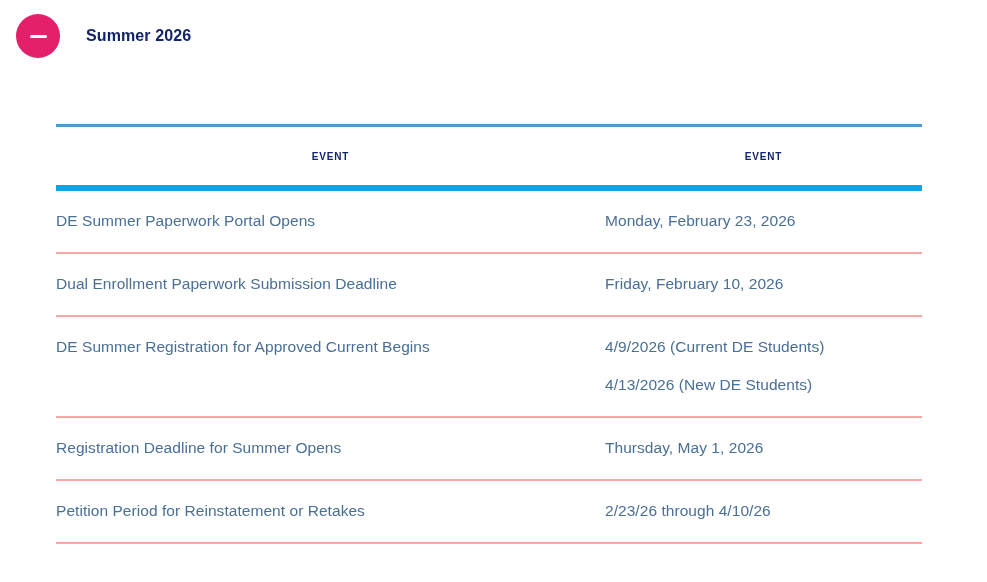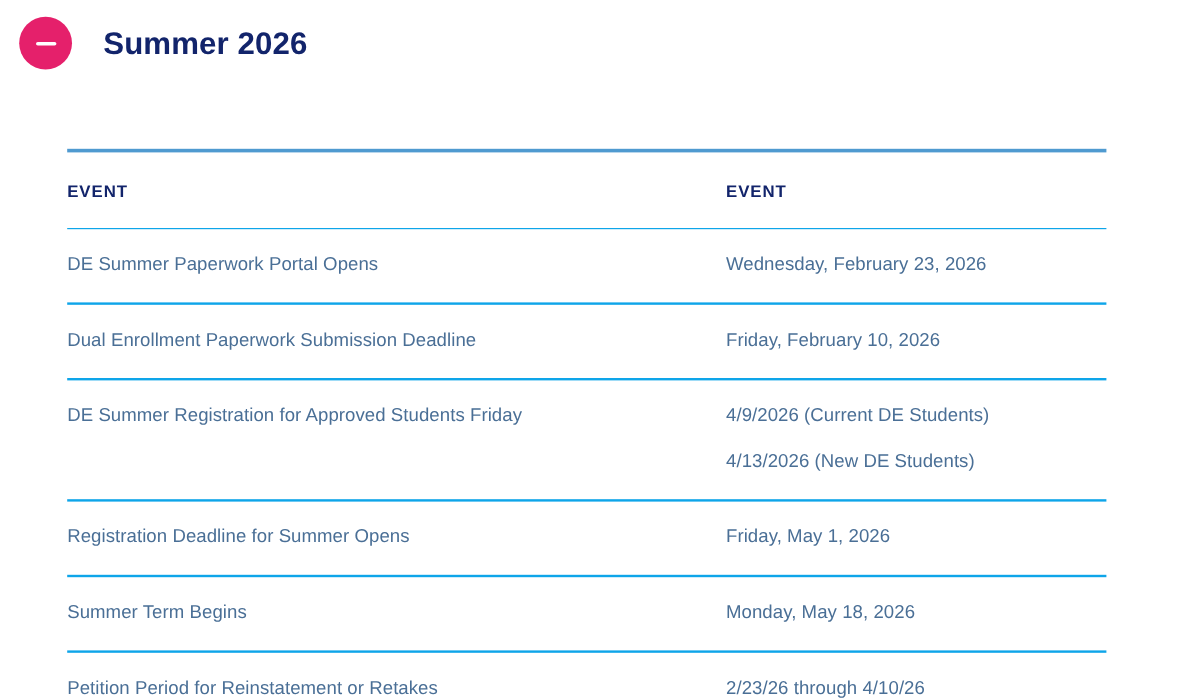--- a/index.html
+++ b/index.html
@@ -46,21 +46,21 @@
   }
   .toggle-circle .minus-bar {
     display: block;
     width: 17px;
     height: 3px;
     border-radius: 1.5px;
     background: #ffffff;
   }
 
   .accordion-title {
-    font-size: 26px;
+    font-size: 16px;
     font-weight: bold;
     color: #12246b;
     letter-spacing: 0.1px;
     line-height: 1;
     white-space: nowrap;
   }
 
   
   .table-wrap {
     position: absolute;
@@ -73,38 +73,38 @@
     width: 100%;
     border-collapse: collapse;
     table-layout: fixed;
     border-top: 3px solid #4f9ad0;
   }
 
   table.cal-table col.col-event { width: 549px; }
   table.cal-table col.col-date  { width: 317px; }
 
   table.cal-table thead th {
-    font-size: 14px;
+    font-size: 10px;
     font-weight: bold;
     color: #12246b;
     letter-spacing: 0.8px;
-    text-align: left;
+    text-align: center;
     padding: 24px 0 23px 0;
-    border-bottom: 1px solid #0ea5e9;
+    border-bottom: 6px solid #0ea5e9;
     vertical-align: middle;
   }
 
   table.cal-table tbody td {
     font-size: 15.5px;
     color: #4a6f96;
     line-height: 1.35;
     text-align: left;
     vertical-align: top;
     padding: 20px 0 20px 0;
-    border-bottom: 2px solid #0ea5e9;
+    border-bottom: 2px solid #fca5a5;
     letter-spacing: 0.05px;
   }
 
   table.cal-table tbody td.cell-event {
     padding-right: 20px;
   }
 
   table.cal-table tbody td p {
     margin: 0;
   }
@@ -133,46 +133,40 @@
       <thead>
         <tr>
           <th>EVENT</th>
           <th>EVENT</th>
         </tr>
       </thead>
       <tbody id="table-body">
           <tr>
             <td class="cell-event">DE Summer Paperwork Portal Opens</td>
             <td class="cell-date">
-              <p>Wednesday, February 23, 2026</p>
+              <p>Monday, February 23, 2026</p>
             </td>
           </tr>
           <tr>
             <td class="cell-event">Dual Enrollment Paperwork Submission Deadline</td>
             <td class="cell-date">
               <p>Friday, February 10, 2026</p>
             </td>
           </tr>
           <tr>
-            <td class="cell-event">DE Summer Registration for Approved Students Friday</td>
+            <td class="cell-event">DE Summer Registration for Approved Current Begins</td>
             <td class="cell-date">
               <p>4/9/2026 (Current DE Students)</p>
               <p>4/13/2026 (New DE Students)</p>
             </td>
           </tr>
           <tr>
             <td class="cell-event">Registration Deadline for Summer Opens</td>
             <td class="cell-date">
-              <p>Friday, May 1, 2026</p>
-            </td>
-          </tr>
-          <tr>
-            <td class="cell-event">Summer Term Begins</td>
-            <td class="cell-date">
-              <p>Monday, May 18, 2026</p>
+              <p>Thursday, May 1, 2026</p>
             </td>
           </tr>
           <tr>
             <td class="cell-event">Petition Period for Reinstatement or Retakes</td>
             <td class="cell-date">
               <p>2/23/26 through 4/10/26</p>
             </td>
           </tr>
         </tbody>
     </table>

